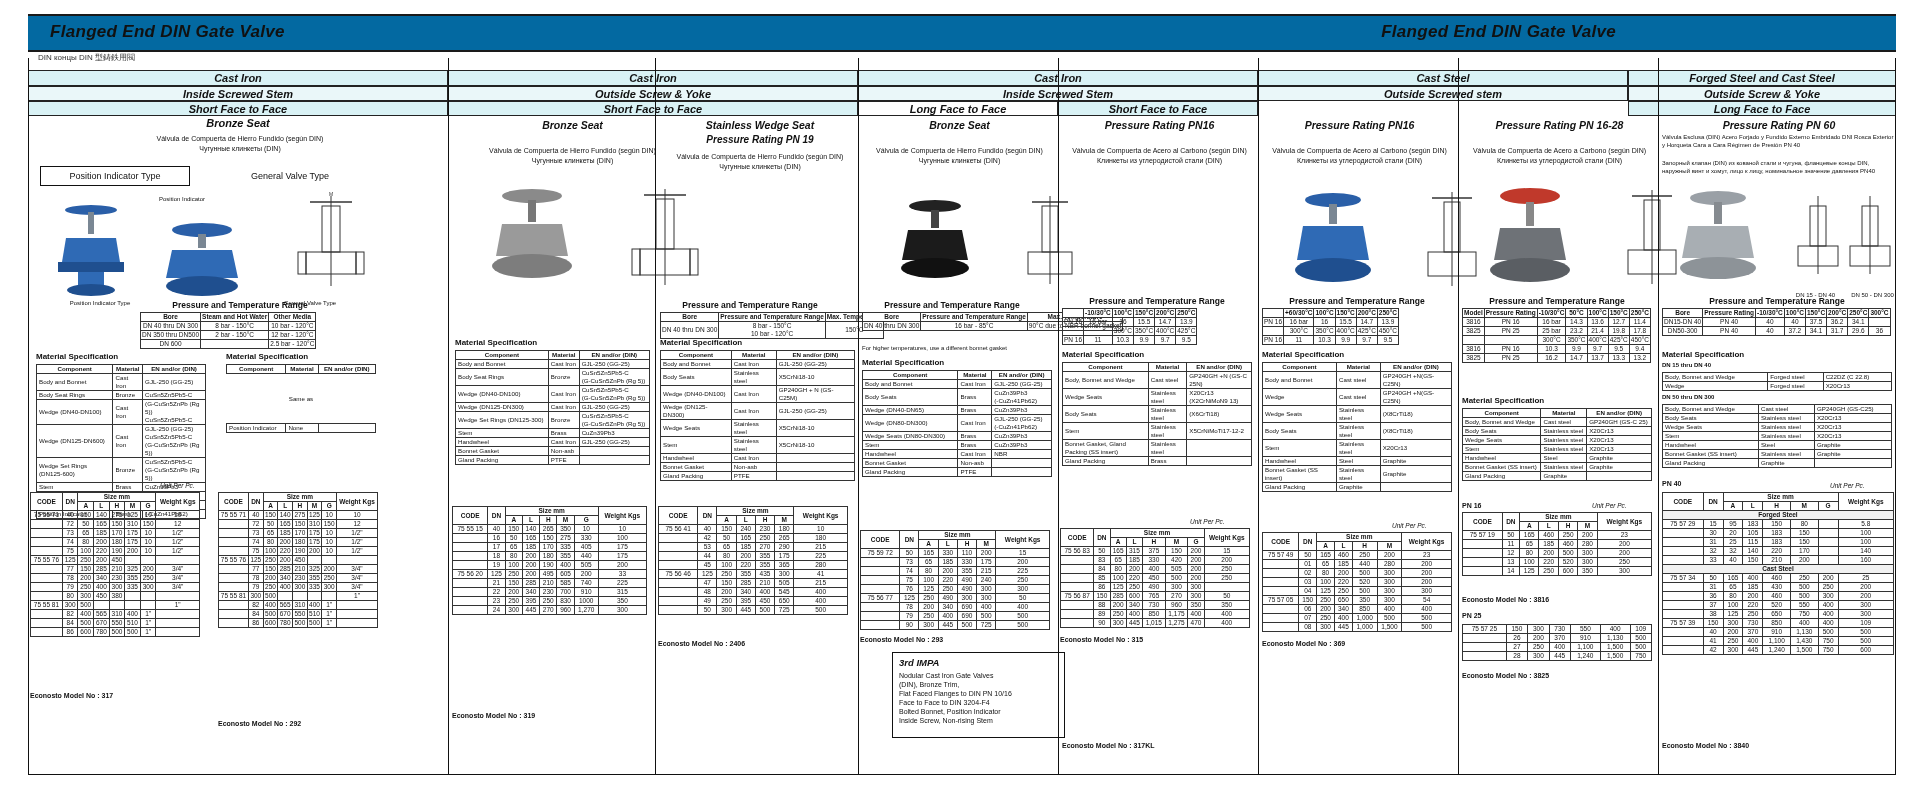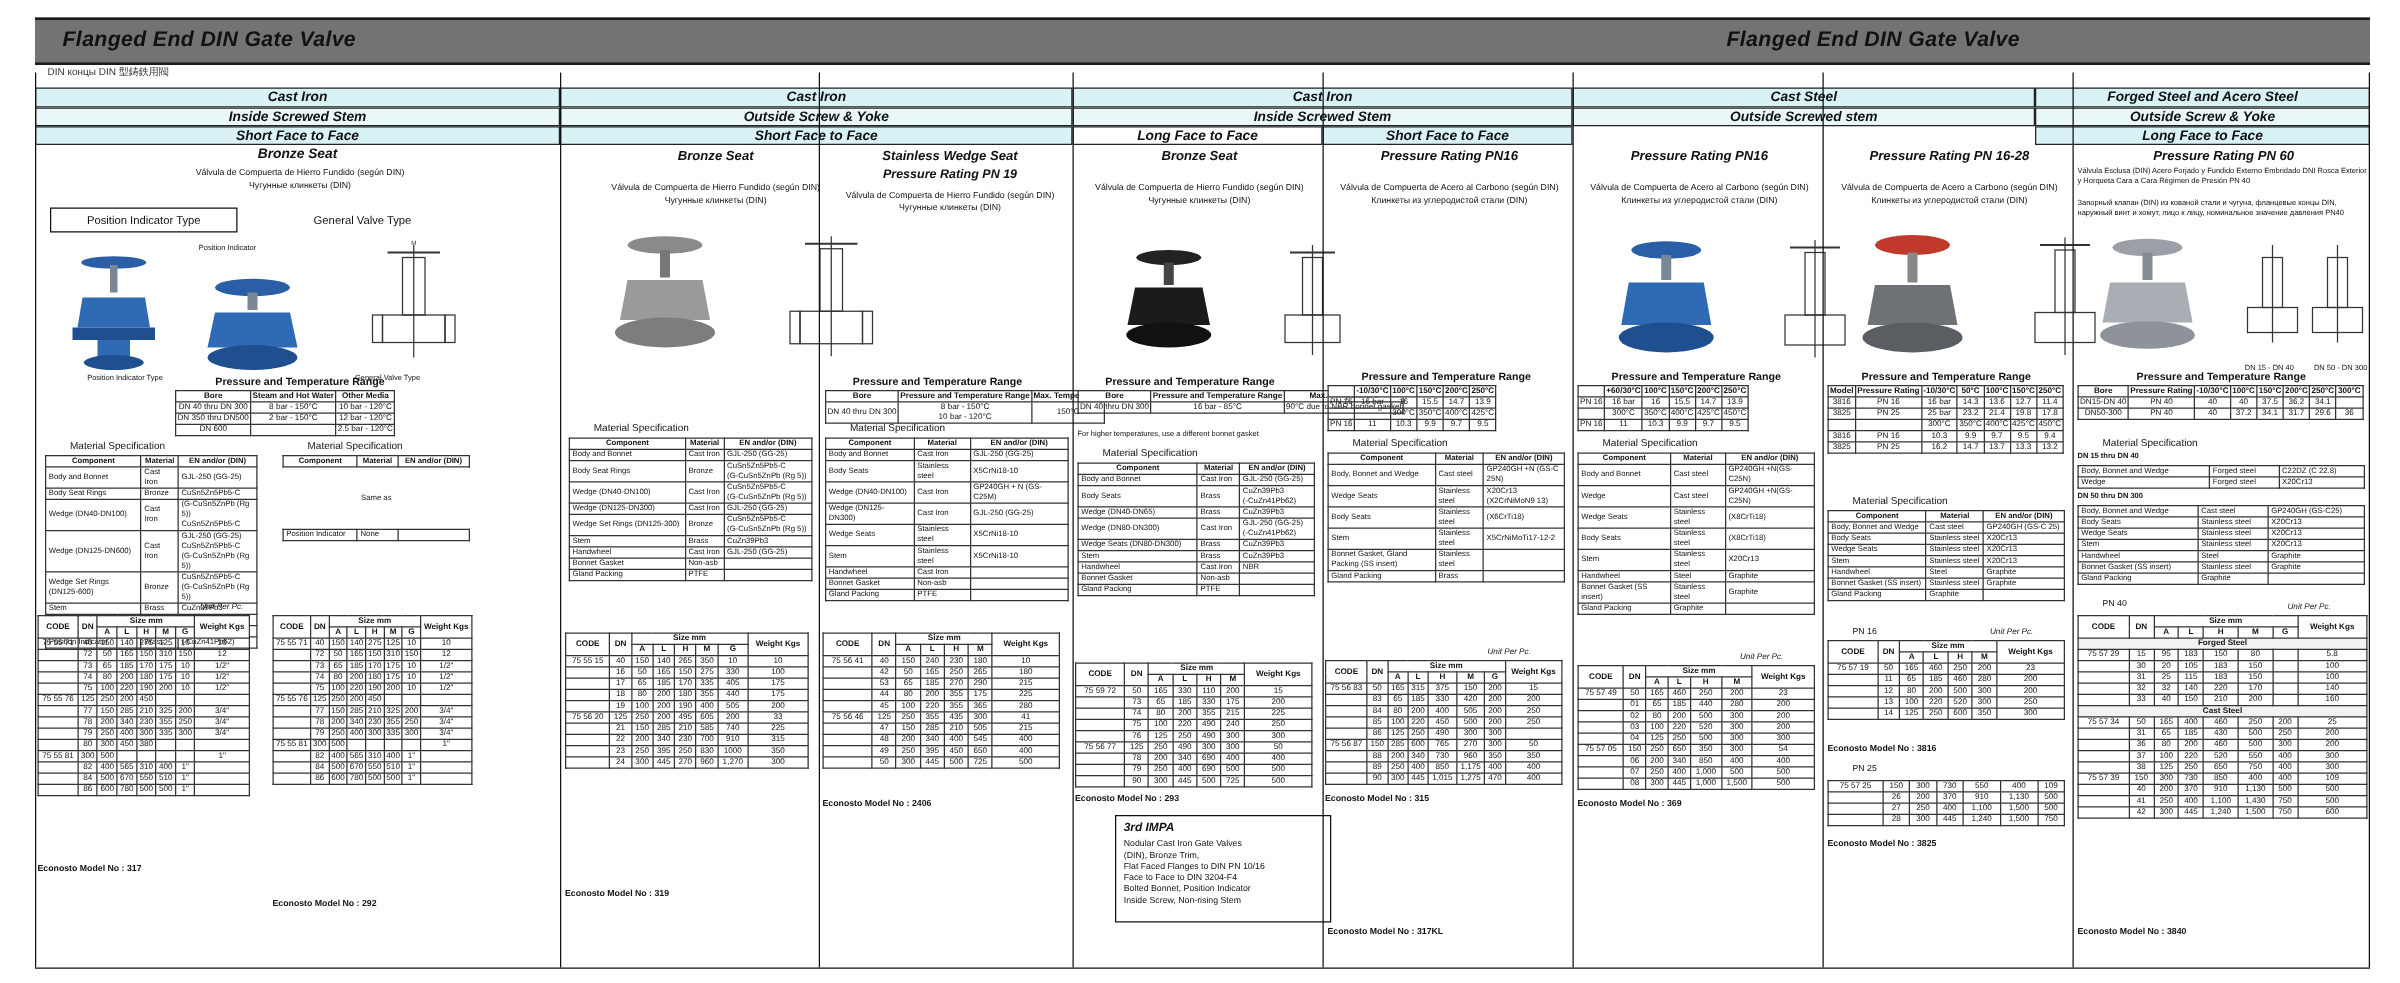--- a/index.html
+++ b/index.html
@@ -1,21 +1,21 @@
 <!DOCTYPE html>
 <html><head>
 <meta charset="utf-8">
 <style>
   html,body{margin:0;padding:0;background:#ffffff;}
   body{width:1920px;height:786px;font-family:"Liberation Sans",sans-serif;color:#111;overflow:hidden;}
   .page{position:relative;width:1920px;height:786px;}
 
   
   .banner{position:absolute;left:28px;top:14px;width:1868px;height:34px;
-    background:#737373;border-top:2px solid #1a1a1a;border-bottom:2px solid #1a1a1a;}
+    background:#0369a1;border-top:2px solid #1a1a1a;border-bottom:2px solid #1a1a1a;}
   .banner .t1{position:absolute;left:22px;top:6px;font-style:italic;font-weight:bold;font-size:17px;letter-spacing:.3px;}
   .banner .t2{position:absolute;right:280px;top:6px;font-style:italic;font-weight:bold;font-size:17px;letter-spacing:.3px;}
   .subtitle{position:absolute;left:38px;top:52px;font-size:8px;color:#333;}
 
   
   .bar{position:absolute;border:1px solid #222;box-sizing:border-box;display:flex;align-items:center;justify-content:center;
     font-size:11px;font-weight:bold;font-style:italic;}
   .cyan{background:#d9f2f5;}
   .white{background:#ffffff;}
   .lightc{background:#eaf7f9;}
@@ -38,21 +38,21 @@
   .model{position:absolute;font-size:7px;font-weight:bold;}
 
   
   .sep{position:absolute;top:58px;width:1px;height:716px;background:#111;}
 
   .impa{position:absolute;border:1px solid #111;background:#fff;box-sizing:border-box;padding:4px 6px;}
   .impa .h{font-weight:bold;font-style:italic;font-size:9.5px;margin-bottom:3px;}
   .impa .l{font-size:7px;line-height:9px;}
 
   .unitlbl{position:absolute;font-size:6.5px;font-style:italic;}
-  .sectlbl{position:absolute;font-size:8px;font-weight:normal;margin-left:20px;}
+  .sectlbl{position:absolute;font-size:8px;font-weight:bold;}
   .ptitle{position:absolute;font-size:8.5px;font-weight:bold;text-align:center;}
 
   svg{display:block;}
 </style>
 </head>
 <body>
 
 <div class="page">
 
   <div class="banner">
@@ -67,21 +67,21 @@
   <div class="bar cyan" style="left:448px;top:70px;width:410px;height:16px;">
     <span>Cast Iron</span>
   </div>
   <div class="bar cyan" style="left:858px;top:70px;width:400px;height:16px;">
     <span>Cast Iron</span>
   </div>
   <div class="bar cyan" style="left:1258px;top:70px;width:370px;height:16px;">
     <span>Cast Steel</span>
   </div>
   <div class="bar cyan" style="left:1628px;top:70px;width:268px;height:16px;">
-    <span>Forged Steel and Acero Steel</span>
+    <span>Forged Steel and Cast Steel</span>
   </div>
 
   <div class="bar lightc" style="left:28px;top:86px;width:420px;height:15px;">
     <span>Inside Screwed Stem</span>
   </div>
   <div class="bar lightc" style="left:448px;top:86px;width:410px;height:15px;">
     <span>Outside Screw &amp; Yoke</span>
   </div>
   <div class="bar lightc" style="left:858px;top:86px;width:400px;height:15px;">
     <span>Inside Screwed Stem</span>

